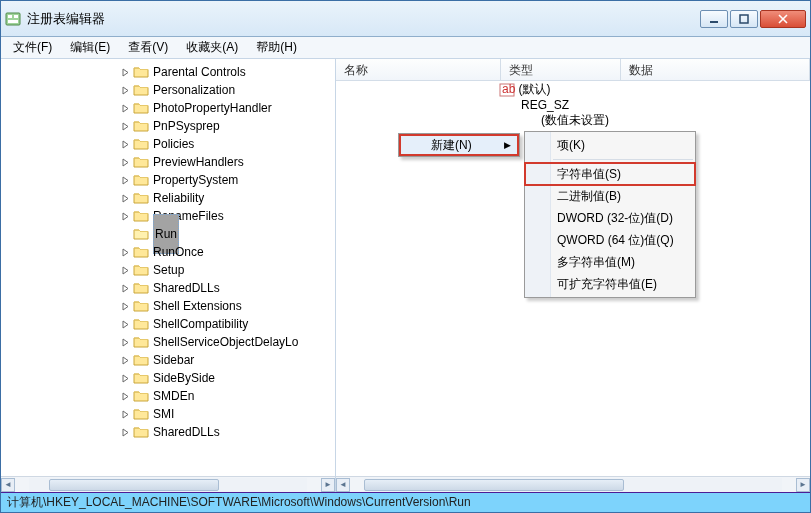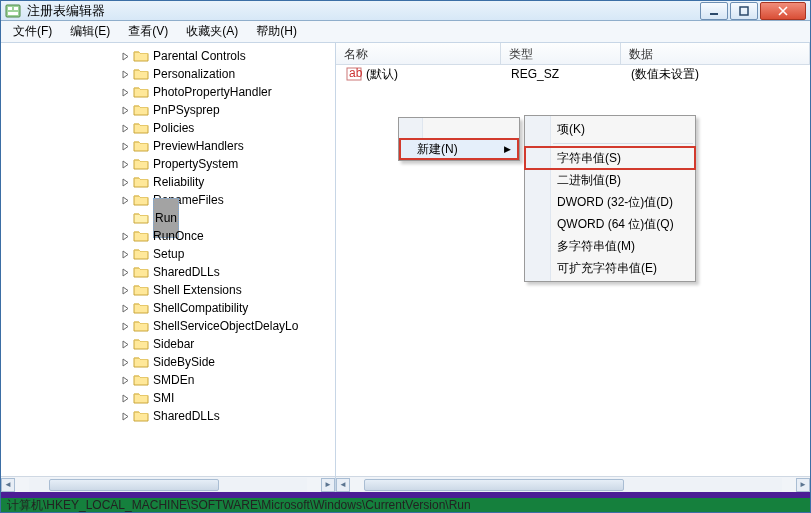--- a/index.html
+++ b/index.html
@@ -1,21 +1,21 @@
 <!DOCTYPE html>
 <html><head>
 <meta charset="utf-8">
 <style>
 * { margin: 0; padding: 0; box-sizing: border-box; font-family: "Microsoft YaHei", "SimSun", Tahoma, sans-serif; font-size: 12px; }
 html, body { width: 811px; height: 513px; overflow: hidden; background: #c9dcf0; }
 
 .window { width: 811px; height: 513px; border: 1px solid #3b6ea5; background: #fff; display: flex; flex-direction: column; }
 
 
-.titlebar { height: 20px; background: linear-gradient(#eaf3fb, #d7e8f7); display: flex; align-items: center; padding: 0 4px; border-bottom: 1px solid #8faecb; }
+.titlebar { height: 36px; background: linear-gradient(#eaf3fb, #d7e8f7); display: flex; align-items: center; padding: 0 4px; border-bottom: 1px solid #8faecb; }
 .titlebar .appicon { width: 16px; height: 16px; margin-right: 6px; display: inline-block; }
 .titlebar .appicon svg { width: 16px; height: 16px; }
 .titlebar .title { flex: 1; color: #000; font-size: 13px; }
 .winbtns { display: flex; gap: 0; }
 .winbtn { width: 28px; height: 18px; border: 1px solid #6d8fb3; background: linear-gradient(#f7fbff,#d6e6f5); border-radius: 2px; margin-left: 2px; display:flex; align-items:center; justify-content:center; color:#2b4a6b; cursor:pointer; }
 .winbtn.close { width: 46px; background: linear-gradient(#f08d7a,#d94e36); border-color:#a83421; color:#fff; }
 .winbtn svg { width: 10px; height: 10px; }
 
 
 .menubar { height: 22px; background: #f3f7fb; border-bottom: 1px solid #c7d6e6; display: flex; align-items: center; padding: 0 4px; gap: 2px; }
@@ -46,44 +46,44 @@
 
 
 .listheader { height: 22px; display:flex; border-bottom:1px solid #d3dde8; background:linear-gradient(#fdfefe,#f1f5fa); }
 .listheader .col { border-right:1px solid #d3dde8; padding:3px 8px; color:#333; }
 .col.name { width: 165px; }
 .col.type { width: 120px; }
 .col.data { flex:1; }
 
 
 .listbody { flex:1; position:relative; overflow:hidden; }
-.listrow { display:flex; height:18px; align-items:center; padding-left: 4px; cursor:pointer;}
+.listrow { display:flex; height:18px; align-items:center; padding-left: 4px; cursor:pointer;flex-direction:column;}
 .listrow .cell { padding: 0 6px; }
 .listrow .cell.name { width:165px; display:flex; align-items:center; gap:4px;}
 .listrow .cell.type { width:120px; }
 .listrow .cell.data { flex:1; }
 .valicon { width:16px; height:14px; display:inline-block; }
 .valicon svg { width:16px; height:14px; }
 
 
 .ctxmenu { position:absolute; background:#f6f6f6; border:1px solid #9a9a9a; box-shadow: 3px 3px 3px rgba(0,0,0,0.2); }
 .ctxmenu.parent { left: 62px; top: 52px; width: 122px; }
-.ctxmenu.parent .mrow { height:22px; display:flex; align-items:center; padding: 0 18px 0 16px; position:relative; cursor:pointer;margin-top:20px; }
+.ctxmenu.parent .mrow { height:22px; display:flex; align-items:center; padding: 0 18px 0 30px; position:relative; cursor:pointer; }
 .ctxmenu.parent .mrow.highlight { background:#e5effa; border:2px solid #d23a2d; box-sizing:border-box; }
 .ctxmenu.parent .mrow .arrowr { position:absolute; right:6px; font-size:9px; }
 .ctxmenu.parent .leftgutter { position:absolute; left:0; top:0; bottom:0; width:24px; background:#eef2f7; border-right:1px solid #dfe6ef;}
 
 .ctxmenu.child { left: 188px; top: 50px; width: 172px; padding: 2px 0;}
 .ctxmenu.child .leftgutter { position:absolute; left:0; top:0; bottom:0; width:26px; background:#eef2f7; border-right:1px solid #dfe6ef;}
 .ctxmenu.child .mrow { height:22px; display:flex; align-items:center; padding: 0 10px 0 32px; position:relative; cursor:pointer;}
 .ctxmenu.child .mrow.redbox { outline:2px solid #d23a2d; outline-offset:-1px; }
 .ctxmenu.child .sep { height:1px; background:#d6dde6; margin:3px 2px 3px 28px; }
 
 
-.statusbar { height: 20px; border-top:6px solid #4c1d95; background:#15803d; display:flex; align-items:center; padding:0 6px; color:#222; }
+.statusbar { height: 20px; border-top:1px solid #4c1d95; background:#7dd3fc; display:flex; align-items:center; padding:0 6px; color:#222; }
 </style>
 </head>
 <body>
 
 <div class="window">
 
   <div class="titlebar">
     <span class="appicon">
       <svg viewBox="0 0 16 16">
           <rect x="1" y="2" width="14" height="12" rx="1" fill="#9fd39a" stroke="#4f8a4b"></rect>

